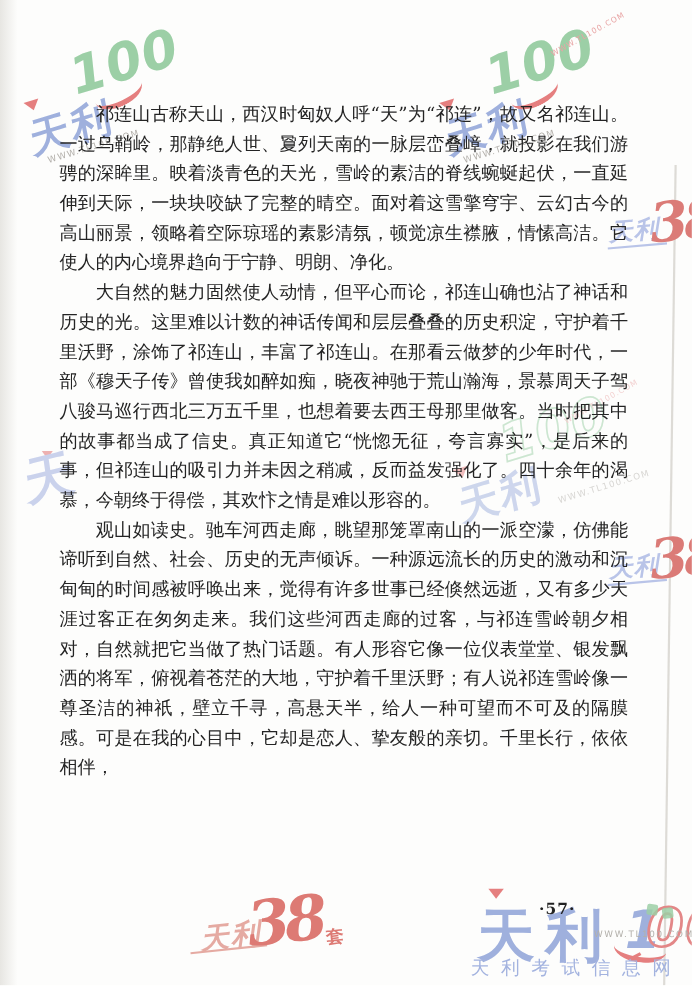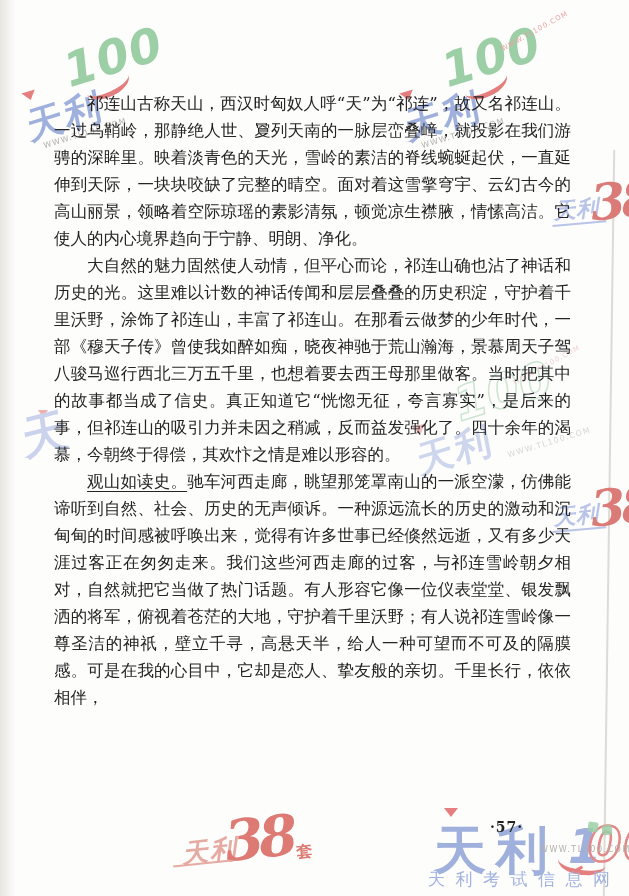--- a/index.html
+++ b/index.html
@@ -12,21 +12,21 @@
   .edge-shadow-left{position:absolute;left:0;top:0;width:16px;height:896px;
     background:linear-gradient(to right,#e7e6e2,rgba(255,255,255,0));}
   .scan-line-right{position:absolute;left:608px;top:150px;width:2px;height:746px;
     background:#dddbd6;transform:rotate(0.8deg);}
   
   .text-block{position:absolute;left:54px;top:90px;width:517px;z-index:2;}
   .text-block p{
     margin:0;text-indent:2em;text-align:justify;
     font-size:16.5px;line-height:27px;color:#242424;font-weight:500;
   }
-  .u{text-decoration:underline;text-underline-offset:4px;}
+  .u{text-underline-offset:4px;}
   
   .wm{position:absolute;z-index:1;pointer-events:none;}
   .logo100{width:175px;height:105px;transform:rotate(-17deg);}
   .logo100 .tl{position:absolute;left:6px;top:42px;font-size:37px;font-weight:bold;
     color:#9fb0dd;transform:skewX(-6deg);letter-spacing:2px;
     font-family:"DejaVu Sans","Liberation Sans",sans-serif;}
   .logo100 .num{position:absolute;left:58px;top:-4px;font-size:47px;font-weight:bold;
     font-style:italic;color:#9ccfa6;letter-spacing:1px;
     font-family:"DejaVu Sans","Liberation Sans",sans-serif;}
   .logo100 .num.outline-green{color:rgba(255,255,255,0);-webkit-text-stroke:1.5px #9ccfa6;}

